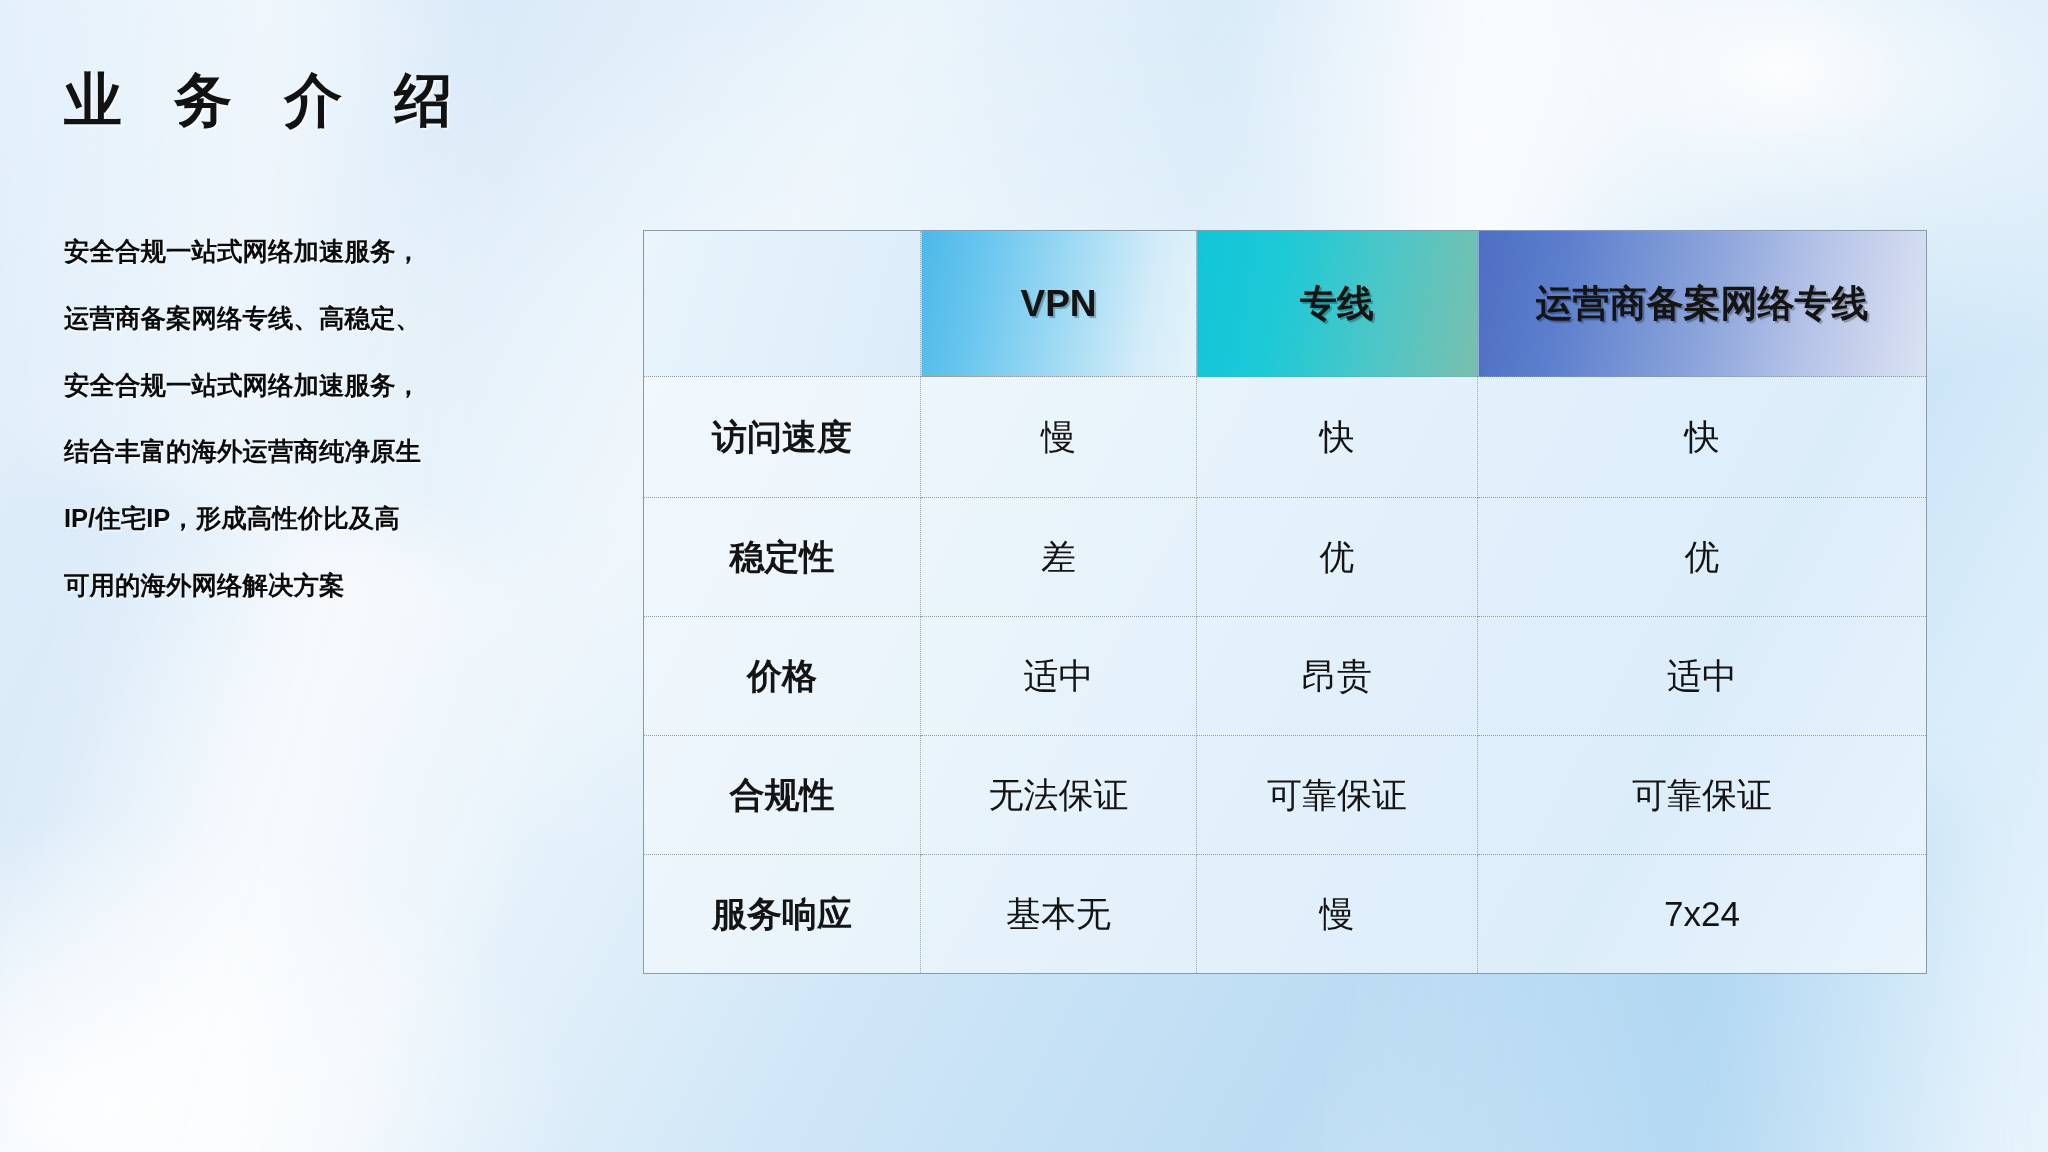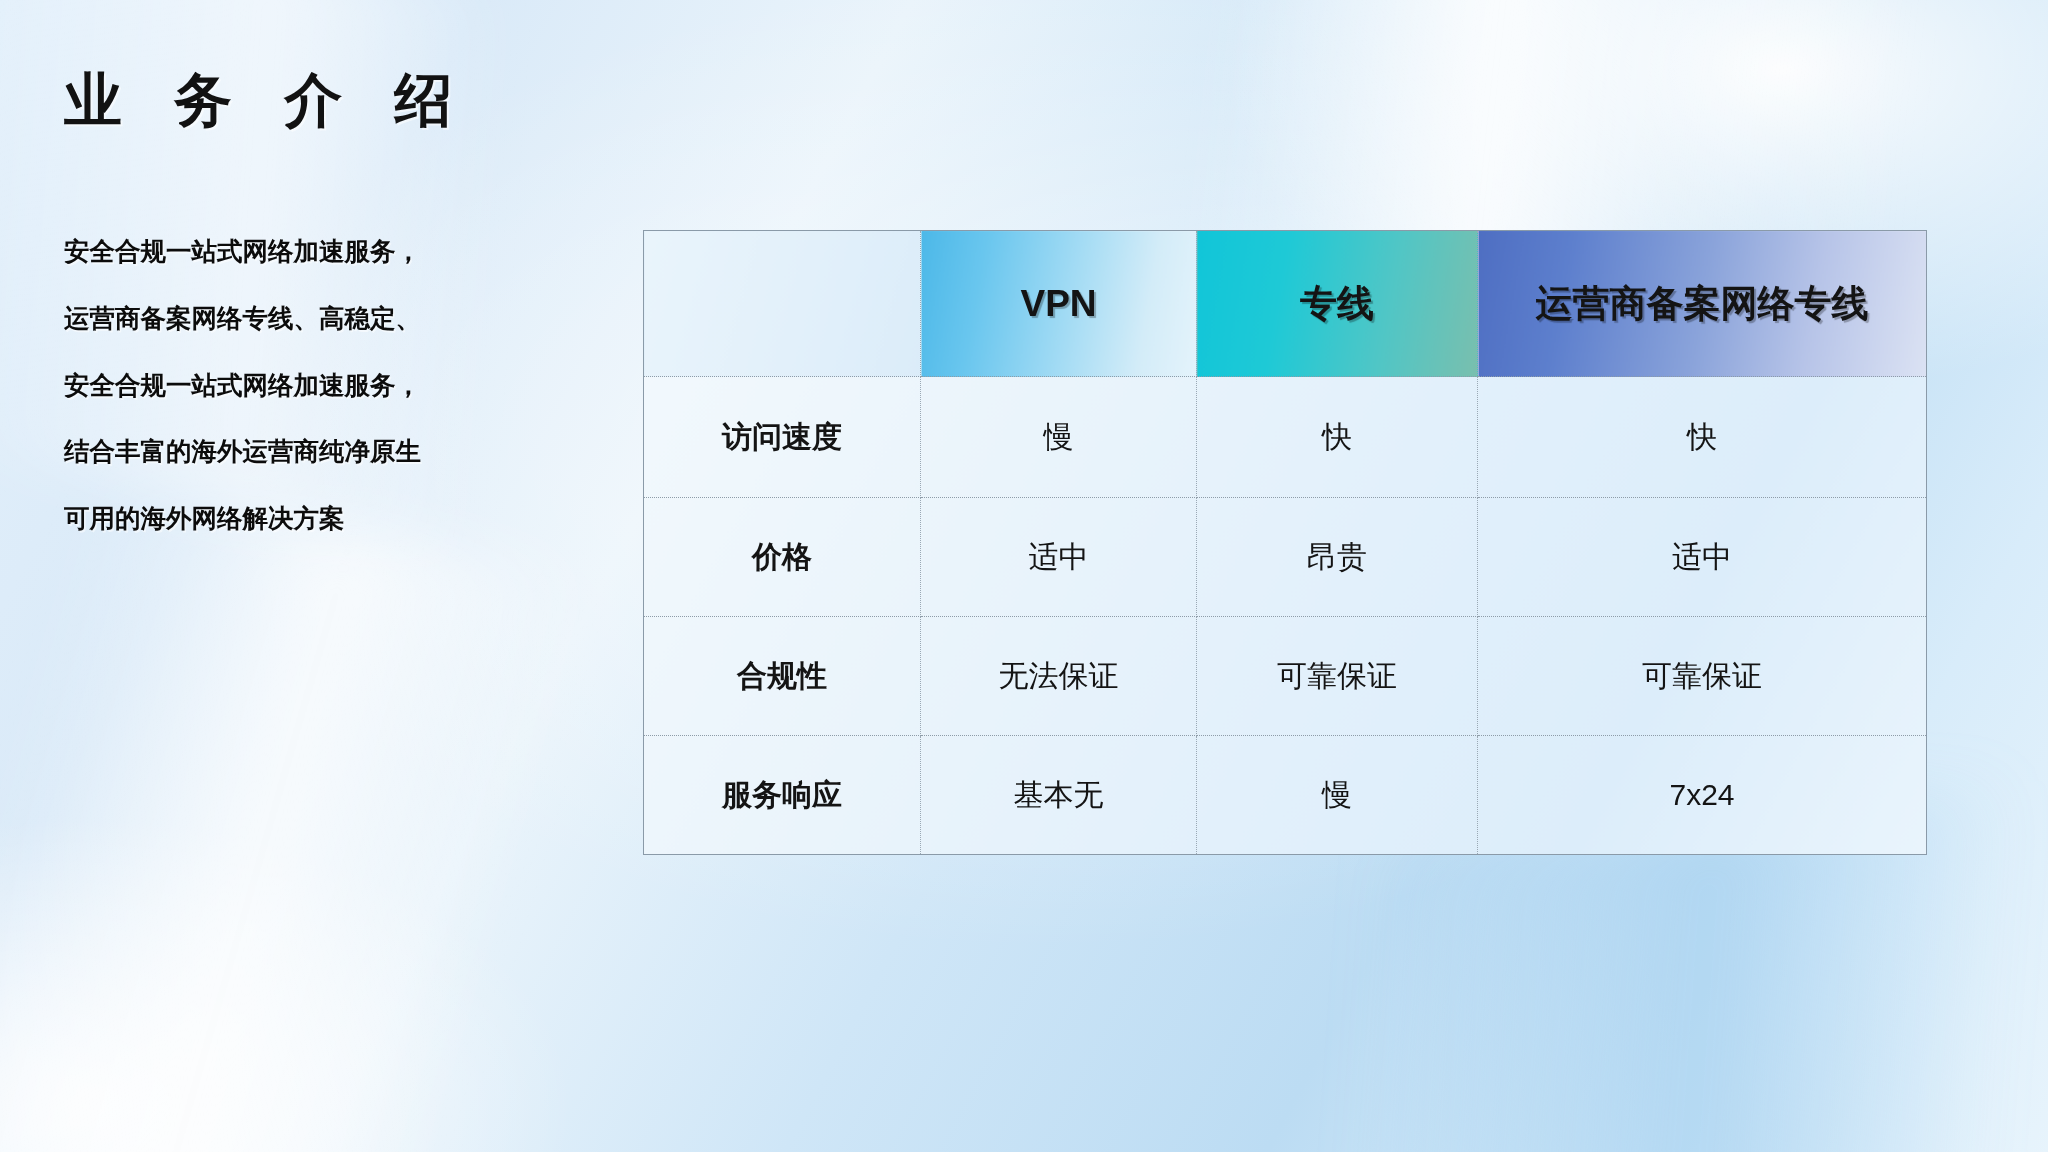--- a/index.html
+++ b/index.html
@@ -93,21 +93,21 @@
     background:linear-gradient(100deg,#4cb8e8 0%,#69c6ee 22%,#a5dcf4 55%,#d3ecf8 80%,#e4f3fb 100%);
   }
   thead th.h2{
     background:linear-gradient(100deg,#11c5d8 0%,#1ec9d6 30%,#4fc6c6 66%,#79bfae 100%);
   }
   thead th.h3{
     background:linear-gradient(100deg,#4e6ec2 0%,#5d7fcd 20%,#8aa3da 50%,#b7c4e8 74%,#dbe2f3 100%);
   }
 
   tbody td{
-    height:118px;font-size:30px;font-weight:500;
+    height:118px;font-size:35px;font-weight:500;
   }
   tbody td.rowlabel{font-weight:700;}
   tbody tr:nth-child(1) td{height:120px;}
 </style>
 </head>
 <body>
 
 <div class="slide">
 
   <div class="streak a"></div>
@@ -115,20 +115,21 @@
   <div class="streak c"></div>
   <div class="streak d"></div>
 
   <div class="title">业 务 介 绍</div>
 
   <div class="desc">
     <p>安全合规一站式网络加速服务，</p>
     <p>运营商备案网络专线、高稳定、</p>
     <p>安全合规一站式网络加速服务，</p>
     <p>结合丰富的海外运营商纯净原生</p>
+    <p>IP/住宅IP，形成高性价比及高</p>
     <p>可用的海外网络解决方案</p>
   </div>
 
   <div class="table-wrap">
     <table class="cmp">
       <colgroup>
         <col class="c1">
           <col class="c2">
           <col class="c3">
           <col class="c4">
@@ -142,20 +143,26 @@
         </tr>
       </thead>
       <tbody>
         <tr>
           <td class="rowlabel">访问速度</td>
           <td>慢</td>
           <td>快</td>
           <td>快</td>
         </tr>
         <tr>
+          <td class="rowlabel">稳定性</td>
+          <td>差</td>
+          <td>优</td>
+          <td>优</td>
+        </tr>
+        <tr>
           <td class="rowlabel">价格</td>
           <td>适中</td>
           <td>昂贵</td>
           <td>适中</td>
         </tr>
         <tr>
           <td class="rowlabel">合规性</td>
           <td>无法保证</td>
           <td>可靠保证</td>
           <td>可靠保证</td>

